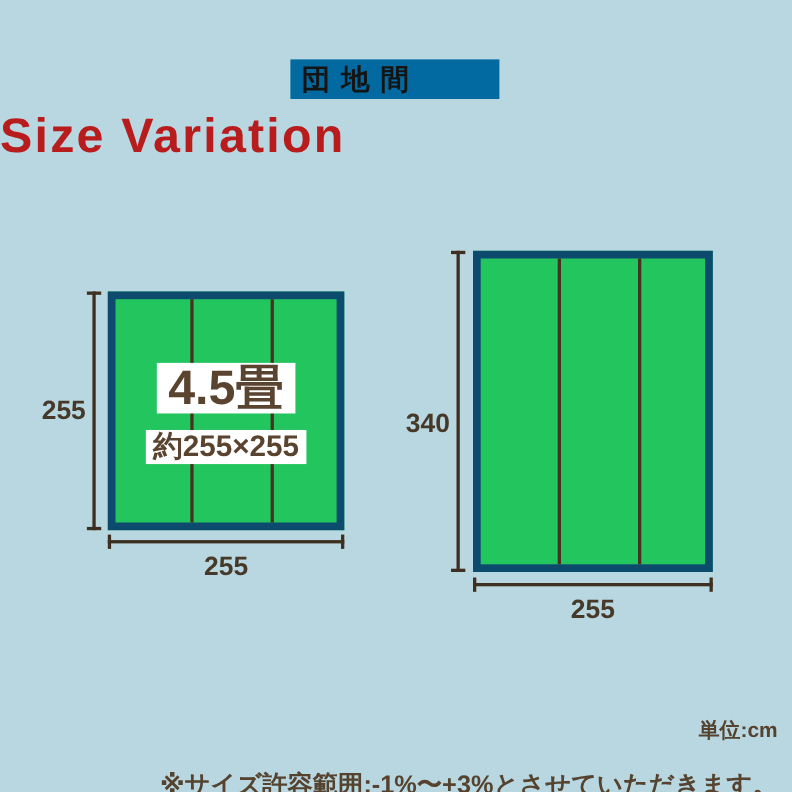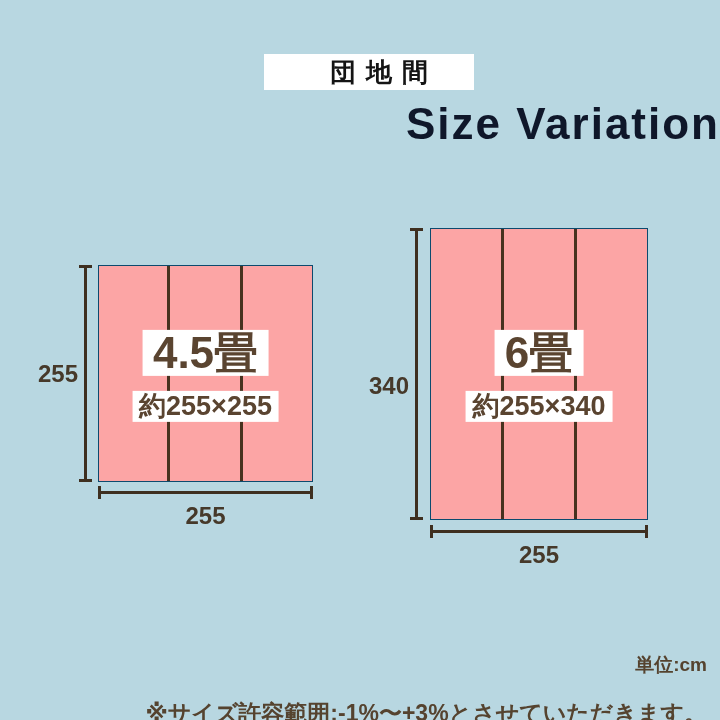--- a/index.html
+++ b/index.html
@@ -4,34 +4,34 @@
 <style>
   html,body{margin:0;padding:0;}
   body{font-family:"Liberation Sans","DejaVu Sans",sans-serif;}
   .canvas{
     position:relative;width:720px;height:720px;overflow:hidden;
     background:#b8d7e1;
   }
   
   .tag{
     position:absolute;left:264px;top:54px;width:190px;height:36px;
-    background:#ffffff;display:flex;align-items:center;justify-content:center;padding-left:20px;
+    background:#0369a1;display:flex;align-items:center;justify-content:flex-start;
   }
   .tag span{
     font-size:26px;font-weight:bold;color:#141414;
     letter-spacing:10px;text-indent:10px;line-height:1;
   }
   
   .title{
-    position:absolute;left:0;right:0;top:100px;text-align:right;
-    font-size:44px;font-weight:bold;color:#0f172a;letter-spacing:2px;line-height:1.1;
+    position:absolute;left:0;right:0;top:100px;text-align:left;
+    font-size:44px;font-weight:bold;color:#b91c1c;letter-spacing:2px;line-height:1.1;
   }
   
   .mat{
-    position:absolute;background:#fca5a5;border:1px solid #0c4a6e;box-sizing:border-box;
+    position:absolute;background:#22c55e;border:7px solid #0c4a6e;box-sizing:border-box;
   }
   .mat-a{left:98px;top:265px;width:215px;height:217px;}
   .mat-b{left:430px;top:228px;width:218px;height:292px;}
   .divider{
     position:absolute;top:0;bottom:0;width:3px;background:#47321f;
   }
   .mat-a .div1{left:68px;} .mat-a .div2{left:141px;}
   .mat-b .div1{left:70px;} .mat-b .div2{left:143px;}
   .mat-text{
     position:absolute;left:50%;top:calc(50% + 2px);transform:translate(-50%,-50%);
@@ -98,24 +98,20 @@
     </div>
   </div>
   <div class="vdim vdim-a"></div>
   <div class="dimlabel vlabel vlabel-a">255</div>
   <div class="hdim hdim-a"></div>
   <div class="dimlabel hlabel hlabel-a">255</div>
 
   <div class="mat mat-b">
     <div class="divider div1"></div>
     <div class="divider div2"></div>
-    <div class="mat-text">
-      <span class="tatami">6畳</span><br>
-      <span class="dims">約255×340</span>
-    </div>
   </div>
   <div class="vdim vdim-b"></div>
   <div class="dimlabel vlabel vlabel-b">340</div>
   <div class="hdim hdim-b"></div>
   <div class="dimlabel hlabel hlabel-b">255</div>
 
   <div class="note note-unit">単位:cm</div>
   <div class="note note-tolerance">※サイズ許容範囲:-1%〜+3%とさせていただきます。</div>
 
 </div>

